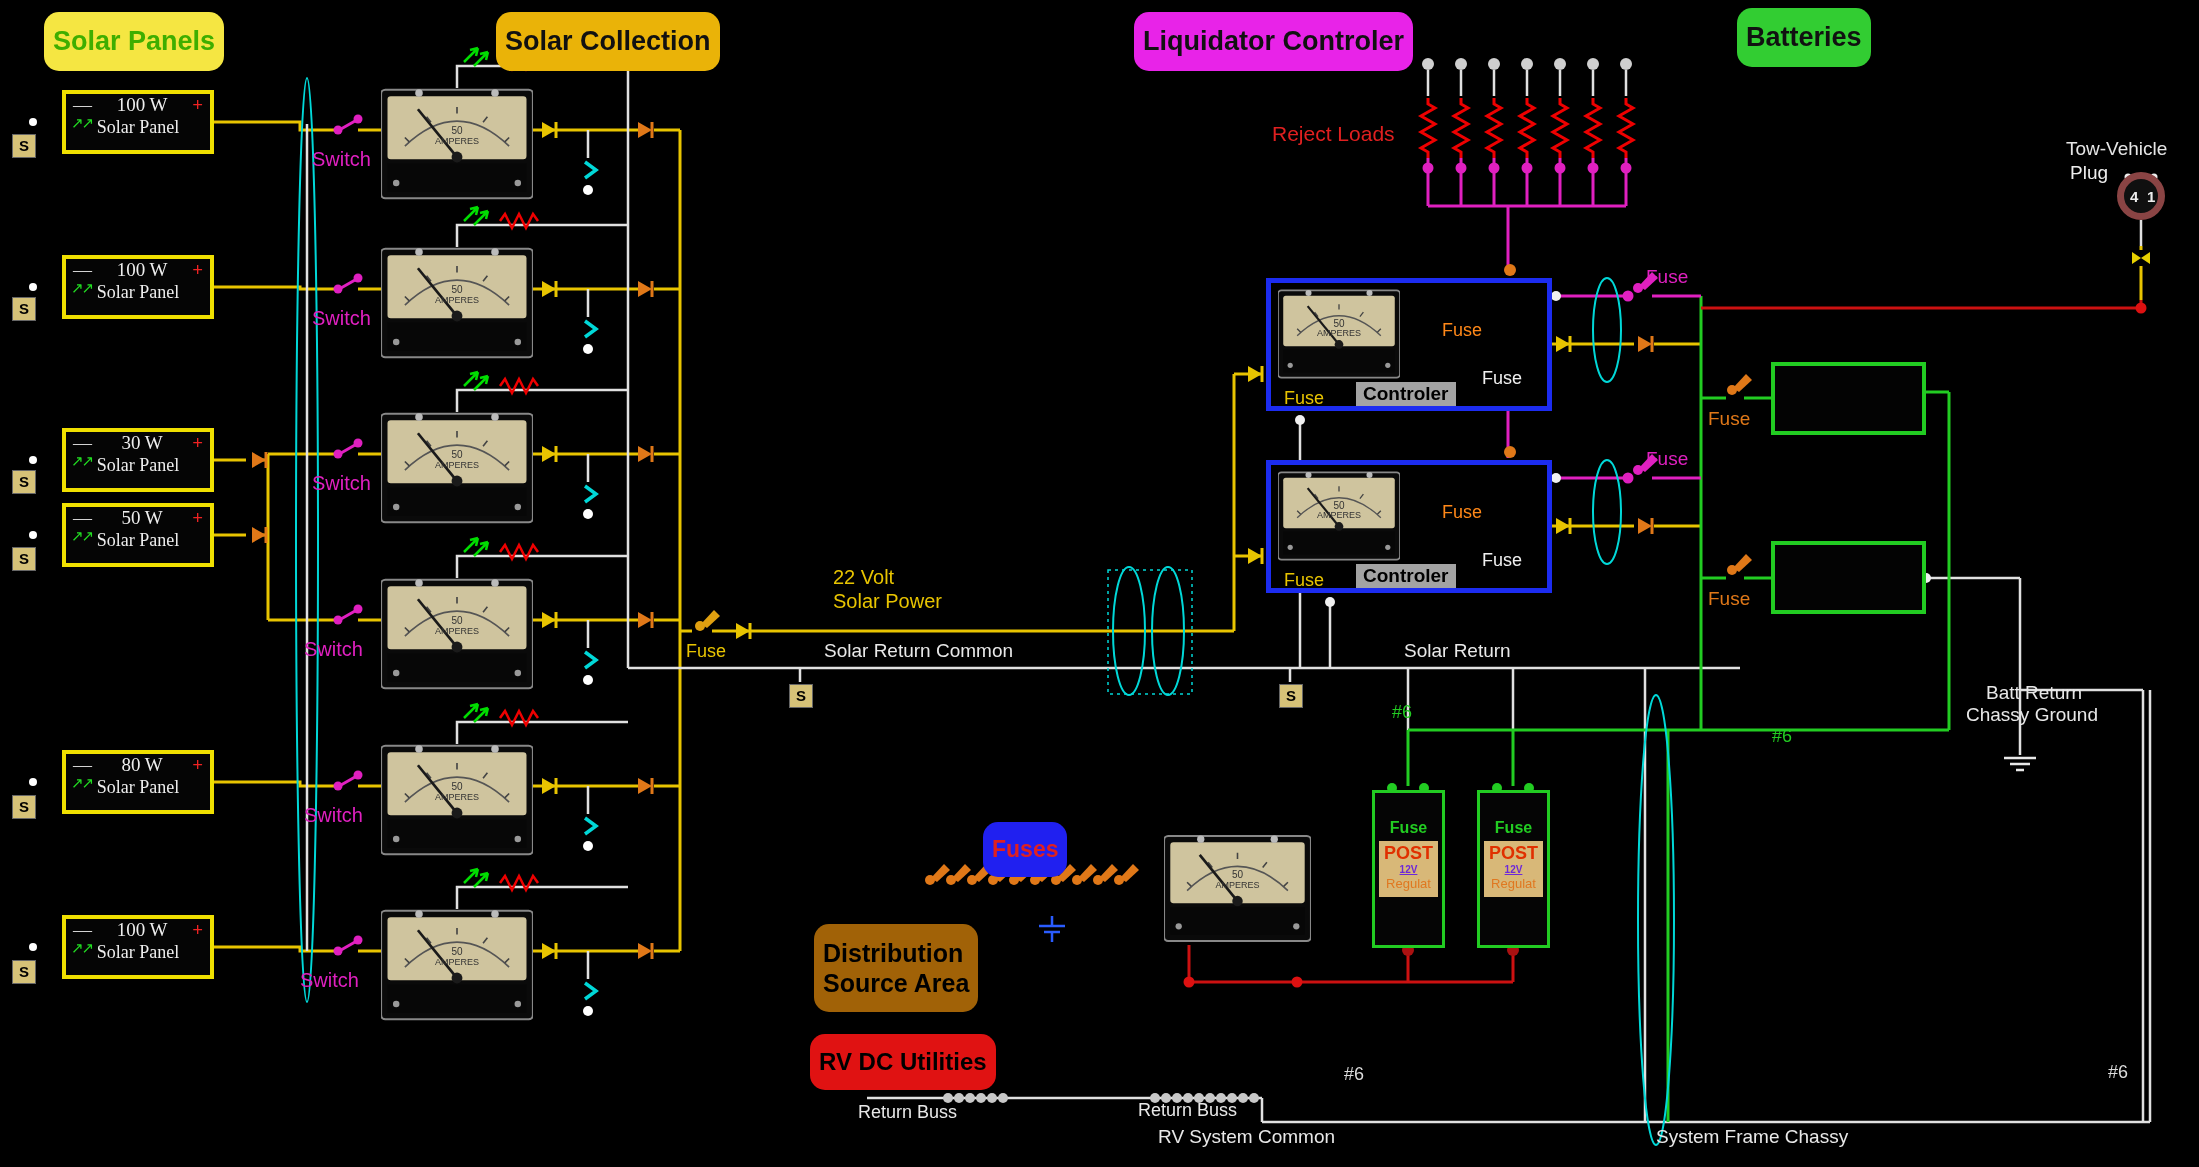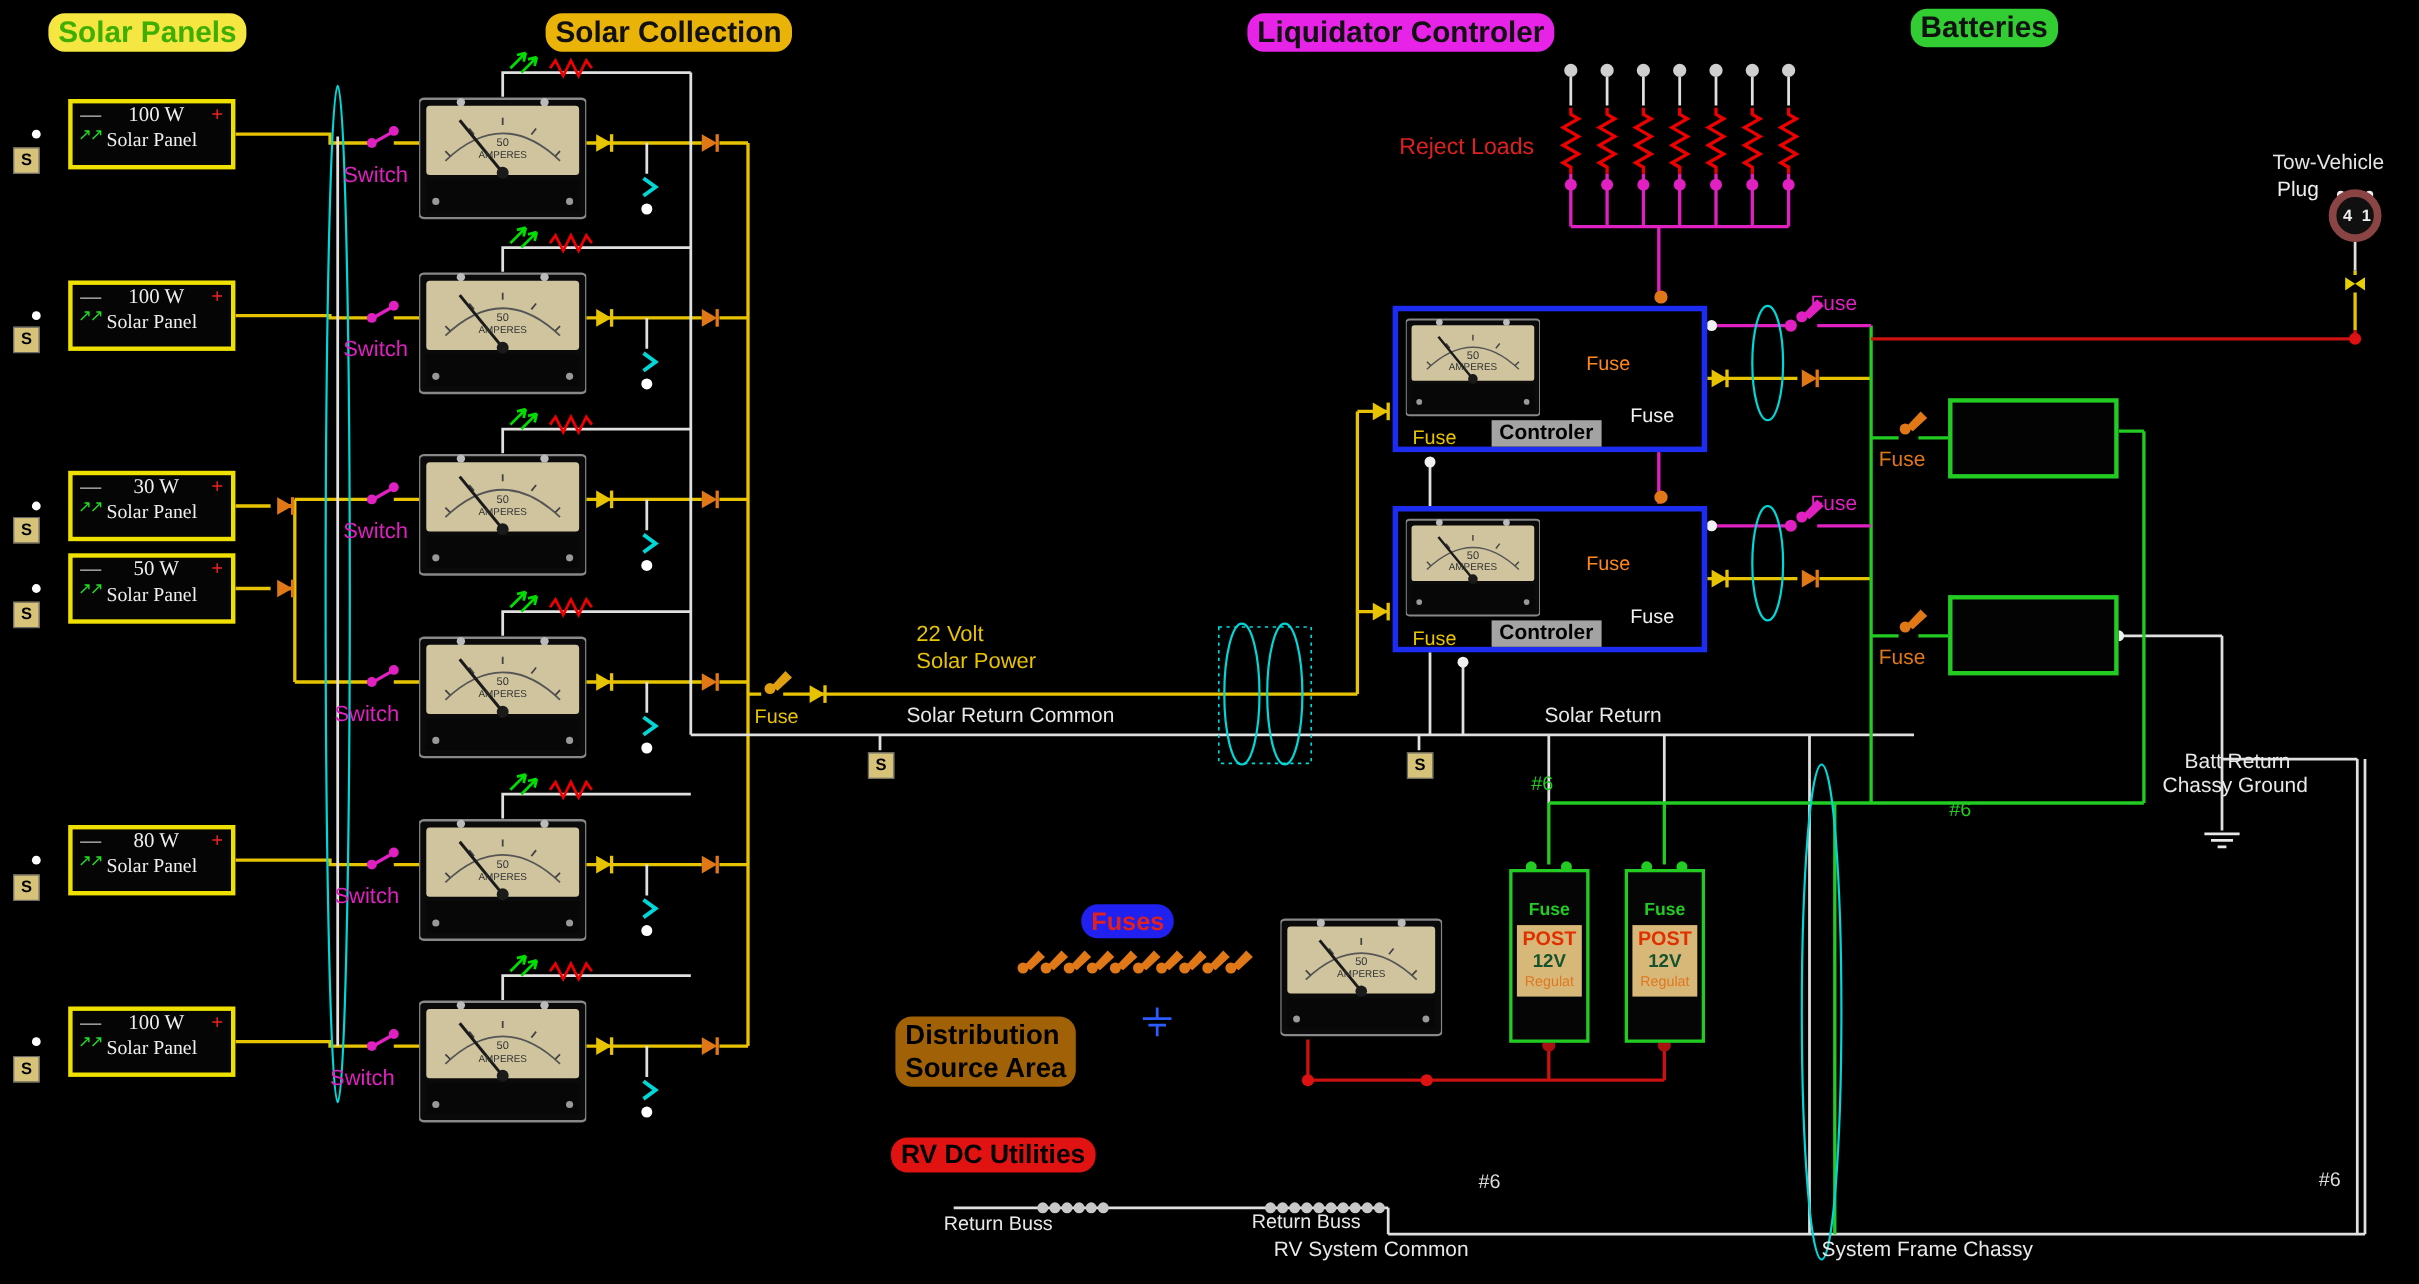--- a/index.html
+++ b/index.html
@@ -1,19 +1,19 @@
 <!DOCTYPE html>
 <html><head>
 <meta charset="utf-8">
 <style>
   html,body{margin:0;padding:0;background:#000;}
   #stage{position:relative;width:2199px;height:1167px;background:#000;overflow:hidden;
          font-family:"Liberation Sans",sans-serif;}
   .lbl{position:absolute;white-space:nowrap;font-family:"Liberation Sans",sans-serif;}
-  .badge{position:absolute;white-space:nowrap;font-weight:bold;padding:2px 9px;font-size:27px;border-radius:15px;}
+  .badge{position:absolute;white-space:nowrap;font-weight:bold;padding:14px 9px;font-size:27px;border-radius:15px;}
   svg.wires{position:absolute;left:0;top:0;}
   .panel{position:absolute;left:62px;width:152px;height:64px;border:4px solid #f0e000;
          background:#050505;box-sizing:border-box;color:#eee;font-family:"Liberation Serif",serif;}
   .p-row1{display:flex;justify-content:space-between;padding:1px 7px;font-size:19px;line-height:1.1;}
   .p-minus{color:#ddd;} .p-plus{color:#ee2222;font-weight:bold;}
   .p-row2{text-align:center;font-size:18px;position:relative;line-height:1.2;}
   .p-sun{position:absolute;left:5px;top:-3px;color:#22dd22;font-size:15px;letter-spacing:-2px;}
   .sbox{position:absolute;width:22px;height:22px;background:#d6c278;color:#000;border:1px solid #666;
         font-weight:bold;font-size:15px;text-align:center;line-height:22px;}
   .meter{position:absolute;}
@@ -25,21 +25,21 @@
            background:#000;box-sizing:border-box;}
   .ctrl-label{position:absolute;background:#a3a3a3;color:#000;font-weight:bold;font-size:19px;
               padding:1px 7px;}
   .battery{position:absolute;left:1771px;width:155px;height:73px;border:4px solid #22cc22;
            background:#030303;box-sizing:border-box;}
   .postbox{position:absolute;top:790px;width:73px;height:158px;border:3px solid #22cc22;
            background:#050505;box-sizing:border-box;text-align:center;}
   .post-fuse{margin-top:26px;color:#22cc22;font-size:16px;font-weight:bold;}
   .post-inner{margin:4px 4px 0 4px;background:#d8b878;padding:3px 0 6px 0;}
   .post-name{color:#e03000;font-weight:bold;font-size:18px;line-height:1.1;}
-  .post-12v{color:#14532d;font-size:17px;font-weight:bold;line-height:1.2;}
+  .post-12v{color:#6d28d9;font-size:10px;font-weight:bold;line-height:1.2;text-decoration:underline;}
   .post-reg{color:#e07820;font-size:13px;line-height:1.2;}
   .plug{position:absolute;left:2117px;top:172px;width:48px;height:48px;border-radius:50%;
         border:7px solid #8a4444;background:#101010;box-sizing:border-box;}
   .plug-digit{position:absolute;color:#eee;font-size:15px;font-weight:bold;}
 </style>
 </head>
 <body>
 
 <div id="stage">
 

